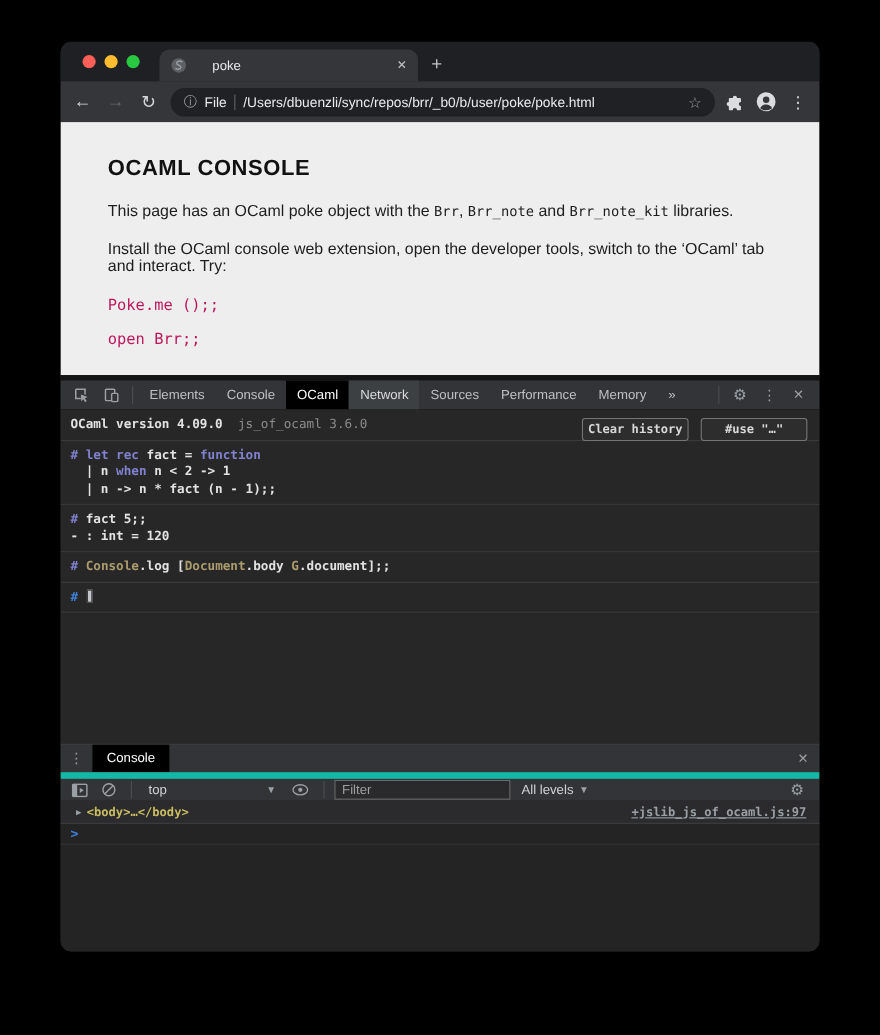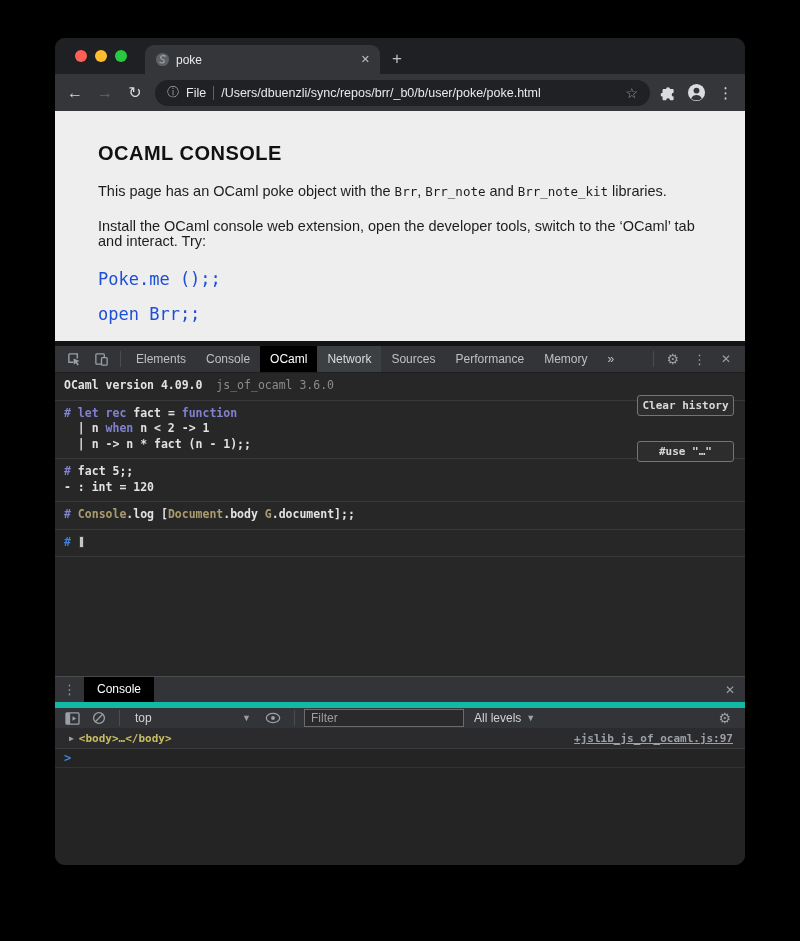--- a/index.html
+++ b/index.html
@@ -9,21 +9,21 @@
   .window { position:absolute; left:55px; top:38px; width:690px; height:827px;
             border-radius:10px; overflow:hidden; background:#272727;
             box-shadow:0 12px 40px rgba(0,0,0,.85); display:flex; flex-direction:column; }
 
   
   .tabstrip { height:36px; background:#1f2023; display:flex; align-items:flex-end; flex:none; }
   .traffic { display:flex; gap:8px; align-items:center; height:36px; padding:0 18px 0 20px; }
   .tl { width:12px; height:12px; border-radius:50%; }
   .tl.red { background:#ff5f57; } .tl.yellow { background:#febc2e; } .tl.green { background:#28c840; }
   .tab { height:29px; width:235px; background:#35363a; border-radius:9px 9px 0 0;
-         display:flex; align-items:center; padding:0 10px; gap:6px; }
+         display:flex; align-items:center; padding:0 10px; gap:23px; }
   .tab-title { color:#e8eaed; font-size:12px; flex:1; }
   .tab-close { color:#bdc1c6; font-size:11px; }
   .favicon { width:15px; height:15px; flex:none; }
   .newtab { color:#bdc1c6; font-size:17px; margin:0 0 5px 12px; }
 
   
   .toolbar { height:37px; background:#35363a; display:flex; align-items:center;
              padding:0 10px; gap:10px; flex:none; }
   .nav-ic { font-size:16px; color:#d6d8dc; width:20px; text-align:center; }
   .nav-ic.dim { color:#64676b; }
@@ -36,21 +36,21 @@
   .star-ic { color:#9aa0a6; font-size:14px; }
   .ext-ic svg, .avatar-ic svg { display:block; }
   .menu-ic { color:#dadce0; font-size:15px; padding:0 2px; }
 
   
   .content { height:230px; background:#eeeeee; color:#1d1d1d; padding:25px 40px 0 43px;
              flex:none; overflow:hidden; }
   .content h1 { font-size:20px; letter-spacing:.5px; margin:6px 0 19px; color:#111; }
   .content p { font-size:14.5px; line-height:15px; margin:0 0 20px; max-width:610px; }
   .c-code { font-family:"DejaVu Sans Mono", monospace; font-size:12.5px; }
-  .snippet { font-family:"DejaVu Sans Mono", monospace; font-size:17px; color:#1d4ed8;
+  .snippet { font-family:"DejaVu Sans Mono", monospace; font-size:14px; color:#be185d;
              margin-bottom:15px; white-space:pre; }
 
   
   .dt-divider { height:5px; background:#141414; flex:none; }
   .dt-tabs { height:27px; background:#333437; display:flex; align-items:center;
              padding:0 6px; color:#bdc0c4; font-size:12px; flex:none;
              border-bottom:1px solid #1e1e1e; }
   .dt-icbtn { padding:0 6px; display:flex; align-items:center; }
   .vsep { width:1px; height:16px; background:#4a4d50; margin:0 5px; flex:none; }
   .dt-tab { padding:0 10px; height:26px; line-height:26px; white-space:nowrap; }
@@ -67,22 +67,22 @@
                  color:#e2e2e2; overflow:hidden; }
   .repl-block { padding:5px 9px 6px; border-bottom:1px solid #3a3a3d; }
   .code-line { white-space:pre; line-height:15.5px; }
   .c-p { color:#e2e2e2; }
   .c-kw { color:#8181d0; }
   .c-mod { color:#ab9c6d; }
   .c-dim { color:#8c8c8c; font-weight:400; }
   .c-blue { color:#4080d8; }
   .caret { display:inline-block; width:5px; height:12px; background:#c3c7cb;
            border:1px solid #3a3a3a; vertical-align:-2px; margin-left:1px; }
-  .ocaml-btns { position:absolute; top:22px; right:11px; display:flex; flex-direction:column;
-                gap:25px; }
+  .ocaml-btns { position:absolute; top:7px; right:11px; display:flex; flex-direction:row;
+                gap:11px; }
   .ocaml-btn { font-family:"DejaVu Sans Mono", monospace; font-size:11px; font-weight:700;
                color:#d8d8d8; background:#2d2d2d; border:1px solid #757575; border-radius:3px;
                padding:3px 0; width:97px; text-align:center; }
 
   
   .drawer { flex:1; display:flex; flex-direction:column; border-top:1px solid #4a4a4a; min-height:0; }
   .drawer-header { height:25px; background:#333437; display:flex; align-items:center;
                    color:#c8cacd; font-size:12px; flex:none; }
   .drawer-dots { color:#9aa0a6; font-size:13px; padding:0 8px; }
   .drawer-tab { height:25px; line-height:25px; padding:0 13px; background:#000; color:#fff; }

